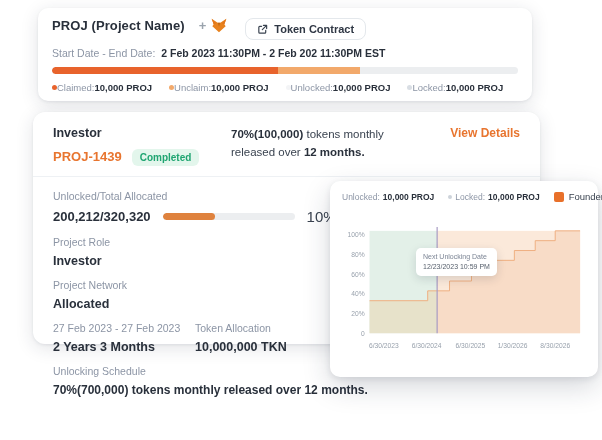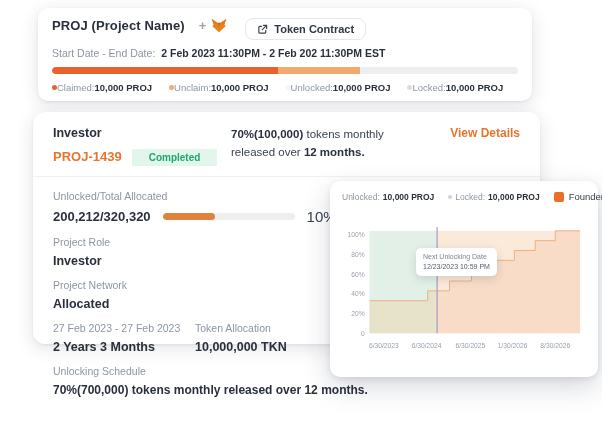--- a/index.html
+++ b/index.html
@@ -34,21 +34,21 @@
   .legend-label{color:#8c95a5;}
   .legend-value{font-weight:700;color:#29303b;}
 
   
   .detail-card{left:33px;top:112px;width:507px;height:232px;border-radius:12px;box-sizing:border-box;}
   .detail-header{display:flex;align-items:flex-start;padding:14px 20px 10px;border-bottom:1px solid #eef1f4;}
   .dh-left{width:178px;}
   .investor-title{font-size:12.5px;font-weight:700;}
   .id-row{display:flex;align-items:flex-start;gap:10px;margin-top:9px;}
   .proj-id{color:#e8752f;font-size:13px;font-weight:700;}
-  .badge{background:#e3f6ec;color:#1fa571;font-size:10px;font-weight:700;border-radius:1px;padding:3px 17px;}
+  .badge{background:#e3f6ec;color:#1fa571;font-size:10px;font-weight:700;border-radius:6px;padding:3px 8px;}
   .dh-center{width:196px;font-size:11.5px;line-height:1.55;color:#3a4350;}
   .dh-center b{color:#29303b;}
   .view-details{margin-left:auto;color:#e8752f;font-size:12px;font-weight:700;cursor:pointer;}
   .detail-body{padding:13px 20px 0;}
   .field{margin-bottom:11px;}
   .f-label{font-size:10.5px;color:#8c95a5;margin-bottom:6px;}
   .f-value{font-size:12.5px;font-weight:700;color:#29303b;}
   .alloc-row{display:flex;align-items:center;gap:12px;}
   .alloc-value{font-size:13px;font-weight:700;}
   .mini-track{width:132px;height:7px;border-radius:4px;background:#eceef0;overflow:hidden;}

